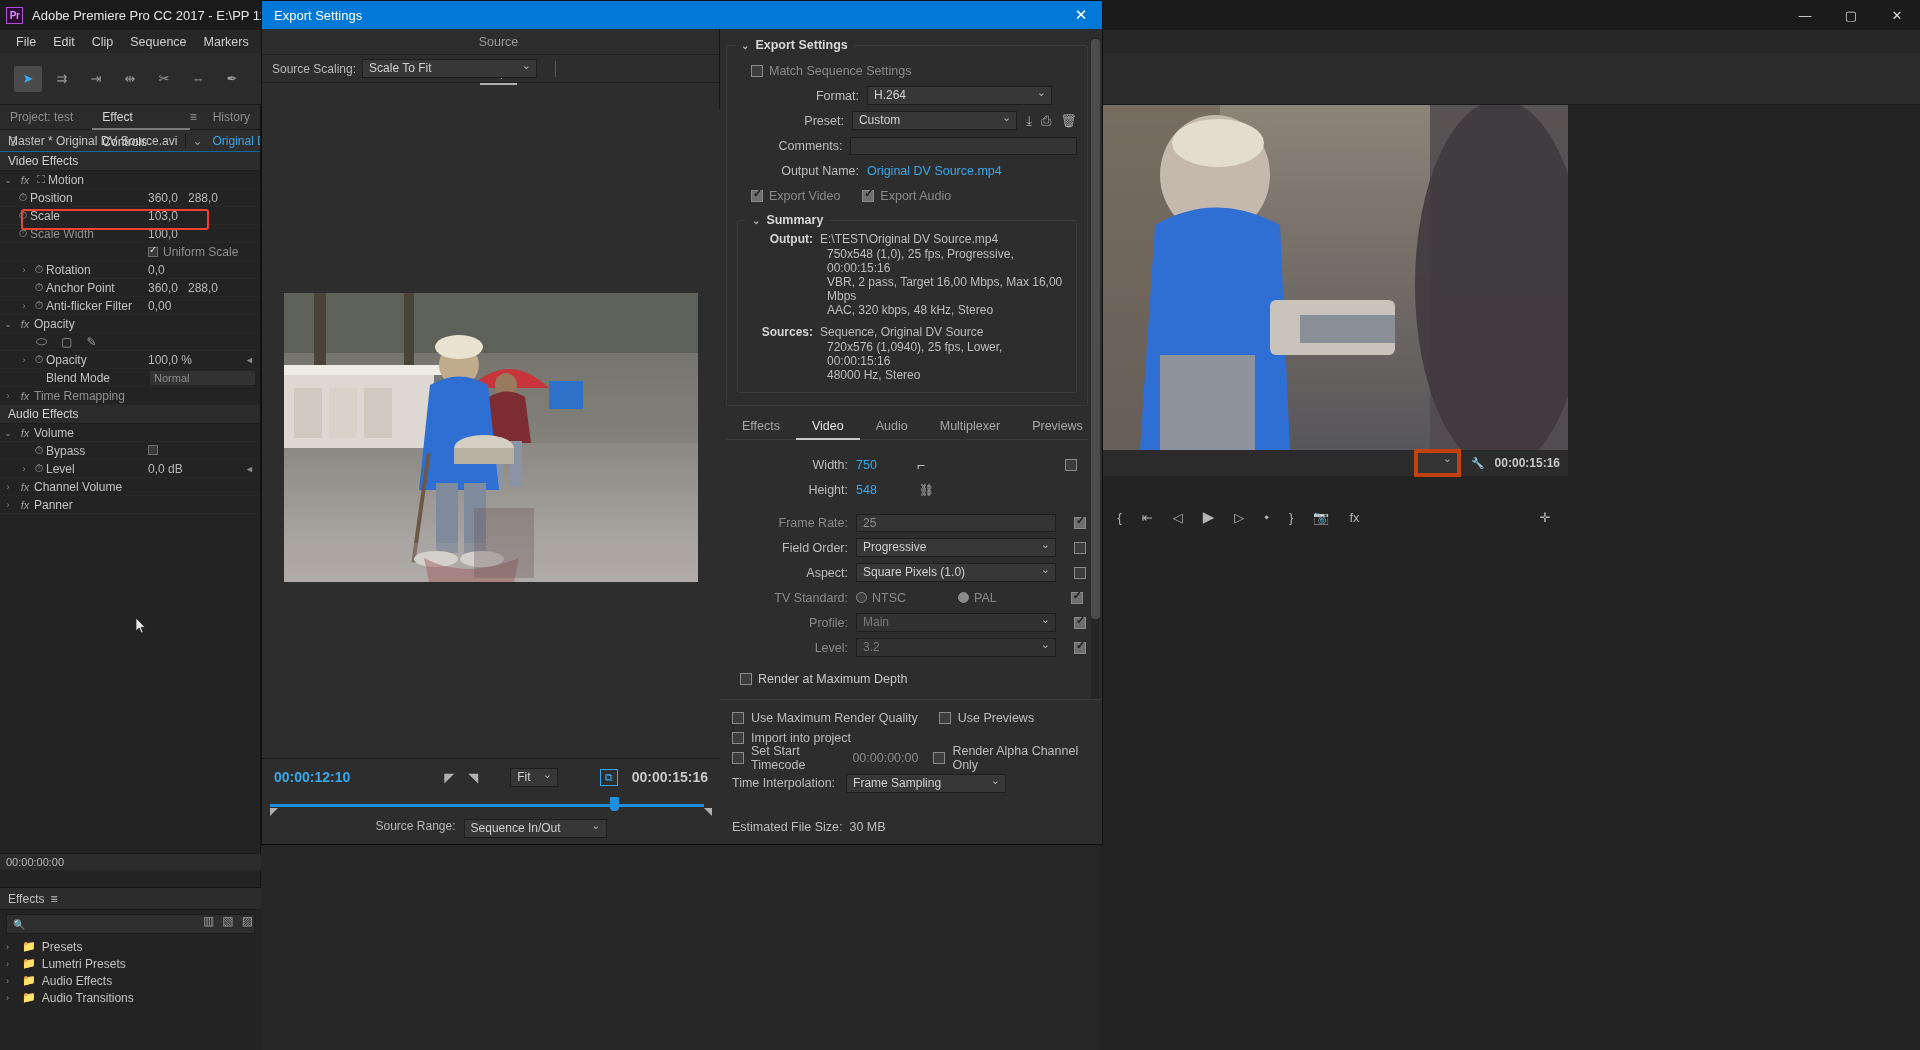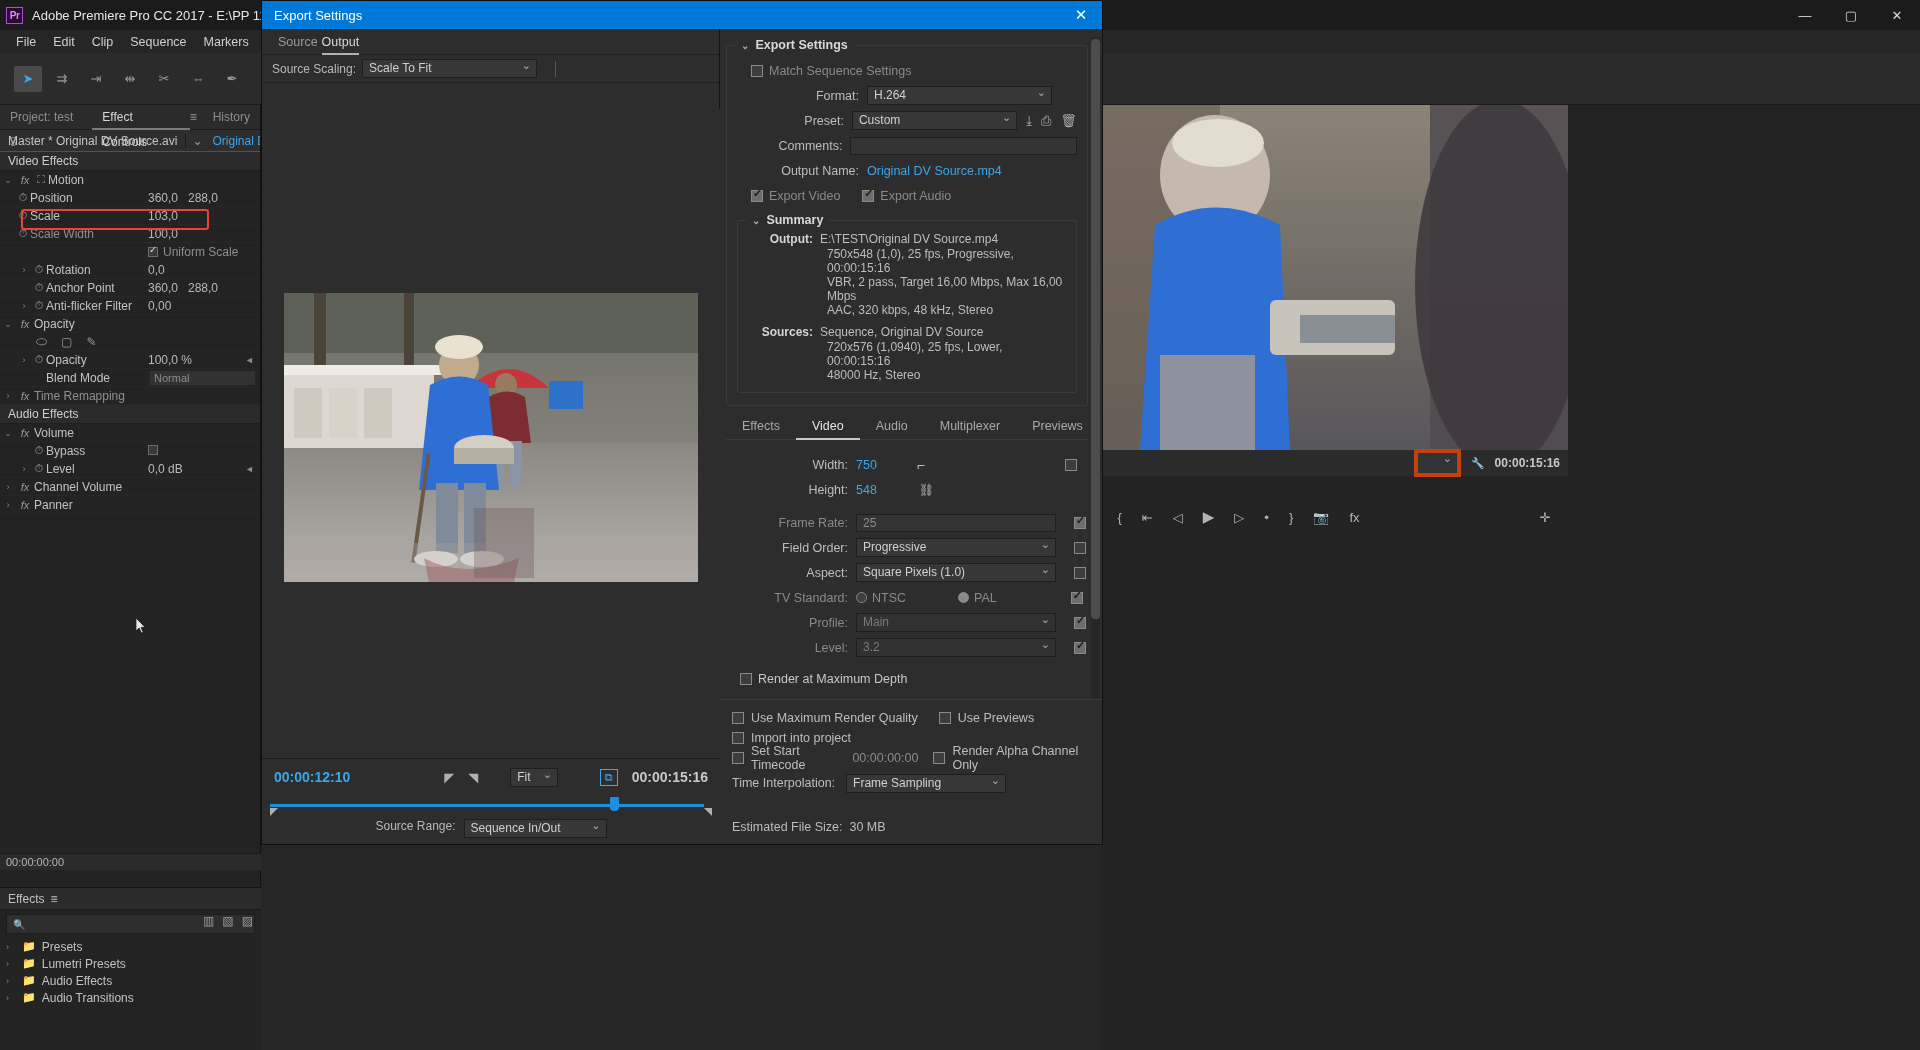--- a/index.html
+++ b/index.html
@@ -112,21 +112,21 @@
     color:#ffffff; font-size:13px; padding-left:12px;
   }
   #dlg-close { margin-left:auto; width:42px; height:28px; display:flex;
      align-items:center; justify-content:center; color:#fff; font-size:15px;}
   #dlg-body { position:absolute; top:28px; left:0; right:0; bottom:0; display:flex; }
 
   
   #prev-col { width:458px; background:#2d2d2d; border-right:1px solid #141414;
      position:relative; }
   #prev-tabs { height:26px; display:flex; align-items:center; gap:4px; padding-left:16px;
-     font-size:12.5px; color:#9a9a9a; border-bottom:1px solid #1f1f1f; }
+     font-size:12.5px; color:#9a9a9a; border-bottom:1px solid #1f1f1f;flex-direction:column; }
   #prev-tabs .t.active { color:#d8d8d8; border-bottom:2px solid #b0b0b0; height:26px;
      line-height:26px; }
   #prev-tabs .t { height:26px; line-height:26px; }
   #scaling-row { height:28px; display:flex; align-items:center; padding-left:10px;
      font-size:12px; color:#b8b8b8; border-bottom:1px solid #1f1f1f; gap:6px;}
   .select {
     background:#373737; border:1px solid #1e1e1e; color:#d0d0d0; font-size:12px;
     height:19px; line-height:17px; padding:0 18px 0 6px; position:relative;
     display:inline-block; white-space:nowrap; overflow:hidden;
   }

